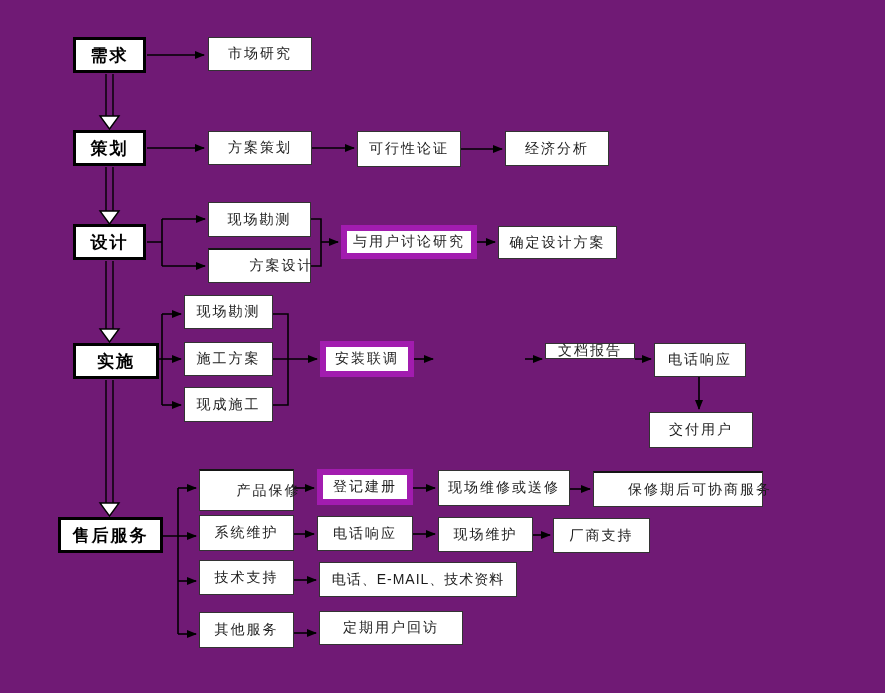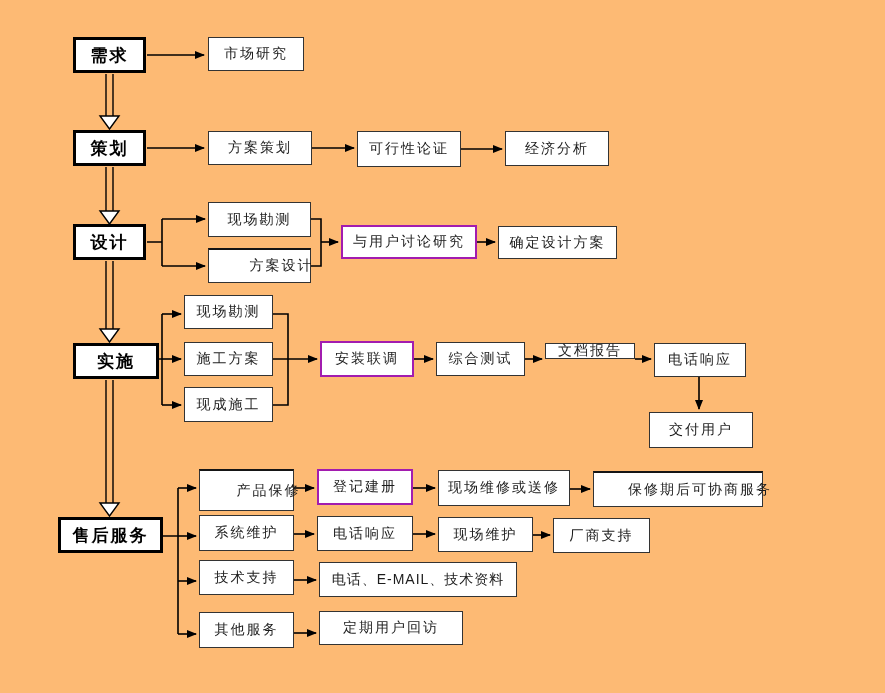--- a/index.html
+++ b/index.html
@@ -1,27 +1,27 @@
 <!DOCTYPE html>
 <html><head>
 <meta charset="utf-8">
 <style>
   html,body{margin:0;padding:0;background:#ffffff;}
   .canvas{
-    position:relative;width:885px;height:693px;background:#fdba74;
+    position:relative;width:885px;height:693px;background:#701a75;
     font-family:"Liberation Sans","DejaVu Sans",sans-serif;overflow:hidden;
   }
   svg.connectors{position:absolute;left:0;top:0;width:885px;height:693px;z-index:0;}
   .box{
     position:absolute;z-index:1;box-sizing:border-box;
     display:flex;align-items:center;justify-content:center;
     background:#ffffff;border:1px solid #333333;
     color:#1c1c1c;font-size:14px;letter-spacing:2px;white-space:nowrap;
   }
-  .box.em{border:2px solid #a21caf;text-align:right;}
+  .box.em{border:6px solid #a21caf;text-align:right;}
   .box.em-top{border-top:2px solid #151515;padding-left:44px;}
   .box.stage{
     border:3px solid #000000;font-weight:bold;font-size:17px;color:#000000;
   }
   .box.wide{letter-spacing:1px;}
 </style>
 </head>
 <body>
 
 <div class="canvas">
@@ -95,36 +95,35 @@
       <polygon points="100,503 119,503 109.5,516" fill="#fff" stroke="#000" stroke-width="1.4"></polygon>
     </g>
   </svg>
 
   <div class="box stage" style="left:73px;top:37px;width:73px;height:36px">需求</div>
   <div class="box stage" style="left:73px;top:130px;width:73px;height:36px">策划</div>
   <div class="box stage" style="left:73px;top:224px;width:73px;height:36px">设计</div>
   <div class="box stage" style="left:73px;top:343px;width:86px;height:36px">实施</div>
   <div class="box stage" style="left:58px;top:517px;width:105px;height:36px">售后服务</div>
 
-  <div class="box" style="left:208px;top:37px;width:96px;height:34px">市场研究</div>
+  <div class="box" style="left:208px;top:37px;width:104px;height:34px">市场研究</div>
 
   <div class="box" style="left:208px;top:131px;width:104px;height:34px">方案策划</div>
   <div class="box" style="left:357px;top:131px;width:104px;height:36px">可行性论证</div>
   <div class="box" style="left:505px;top:131px;width:104px;height:35px">经济分析</div>
 
   <div class="box" style="left:208px;top:202px;width:103px;height:35px">现场勘测</div>
   <div class="box em-top" style="left:208px;top:248px;width:103px;height:35px">方案设计</div>
   <div class="box em" style="left:341px;top:225px;width:136px;height:34px">与用户讨论研究</div>
   <div class="box" style="left:498px;top:226px;width:119px;height:33px">确定设计方案</div>
 
   <div class="box" style="left:184px;top:295px;width:89px;height:34px">现场勘测</div>
   <div class="box" style="left:184px;top:342px;width:89px;height:34px">施工方案</div>
   <div class="box" style="left:184px;top:387px;width:89px;height:35px">现成施工</div>
   <div class="box em" style="left:320px;top:341px;width:94px;height:36px">安装联调</div>
-  <div class="box" style="left:436px;top:342px;width:89px;height:34px">综合测试</div>
   <div class="box" style="left:545px;top:343px;width:90px;height:16px">文档报告</div>
   <div class="box" style="left:654px;top:343px;width:92px;height:34px">电话响应</div>
   <div class="box" style="left:649px;top:412px;width:104px;height:36px">交付用户</div>
 
   <div class="box em-top" style="left:199px;top:469px;width:95px;height:42px">产品保修</div>
   <div class="box em" style="left:317px;top:469px;width:96px;height:36px">登记建册</div>
   <div class="box" style="left:438px;top:470px;width:132px;height:36px">现场维修或送修</div>
   <div class="box em-top" style="left:593px;top:471px;width:170px;height:36px">保修期后可协商服务</div>
 
   <div class="box" style="left:199px;top:515px;width:95px;height:36px">系统维护</div>

